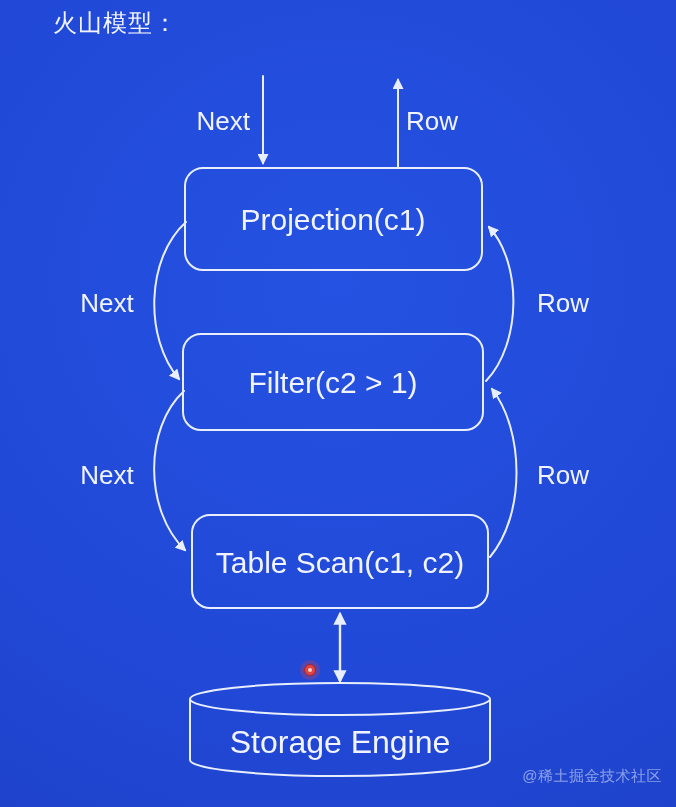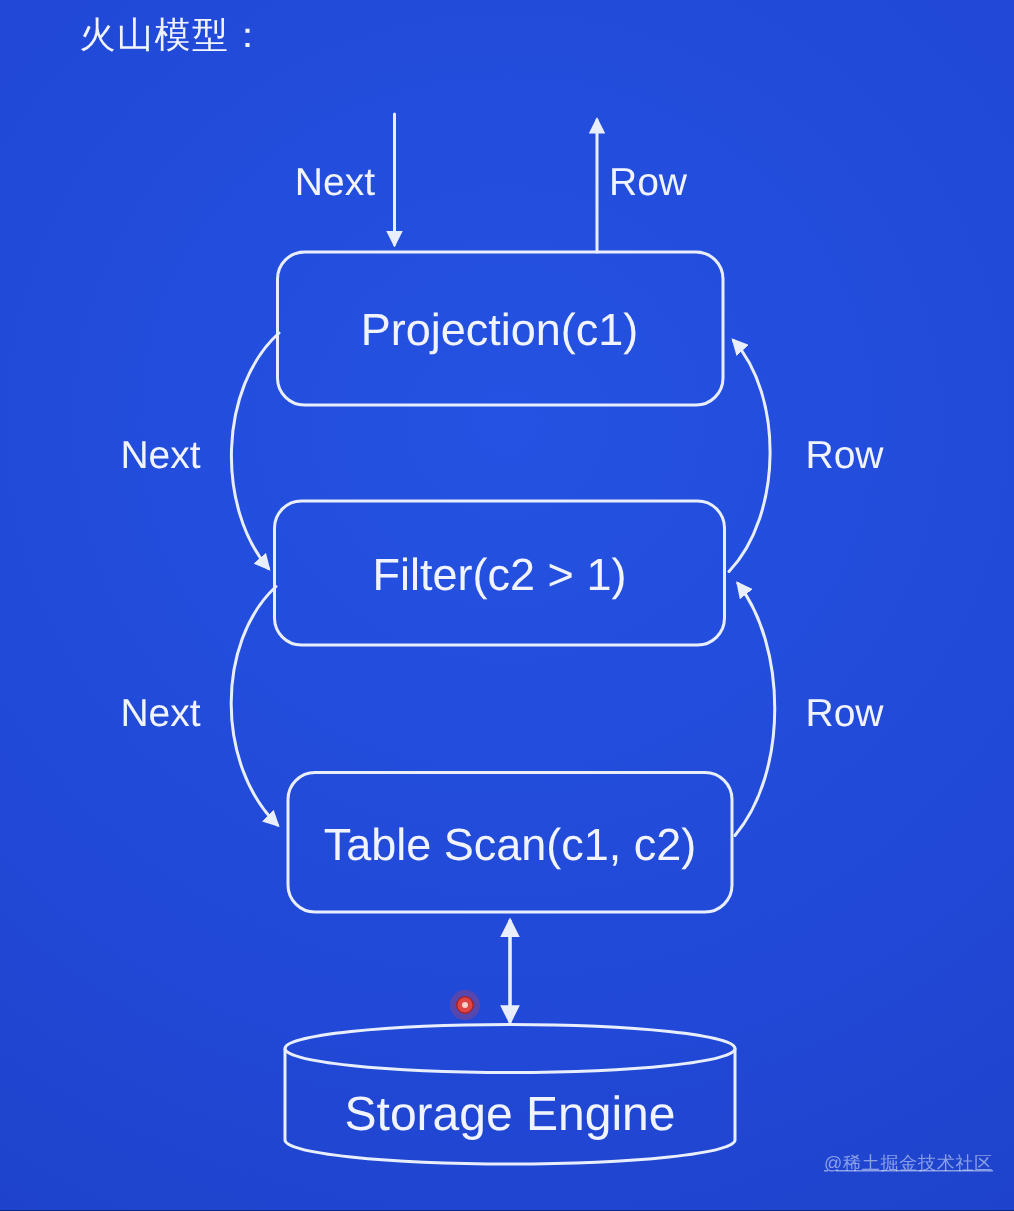--- a/index.html
+++ b/index.html
@@ -29,24 +29,23 @@
     left: 53px;
     top: 7px;
     font-size: 24px;
     letter-spacing: 1px;
     color: var(--text);
   }
   .watermark {
     position: absolute;
     right: 14px;
     top: 767px;
-    font-size: 12px;
+    font-size: 15px;
     letter-spacing: 0.5px;
     color: var(--watermark-color);
-    text-decoration: underline;
   }
   svg.diagram {
     position: absolute;
     inset: 0;
     width: 676px;
     height: 807px;
   }
   .stroke {
     fill: none;
     stroke: var(--line);

